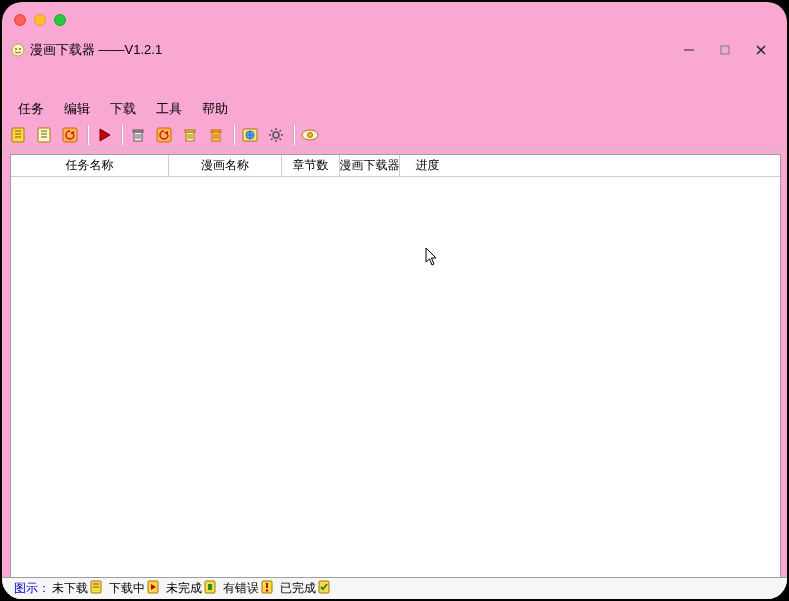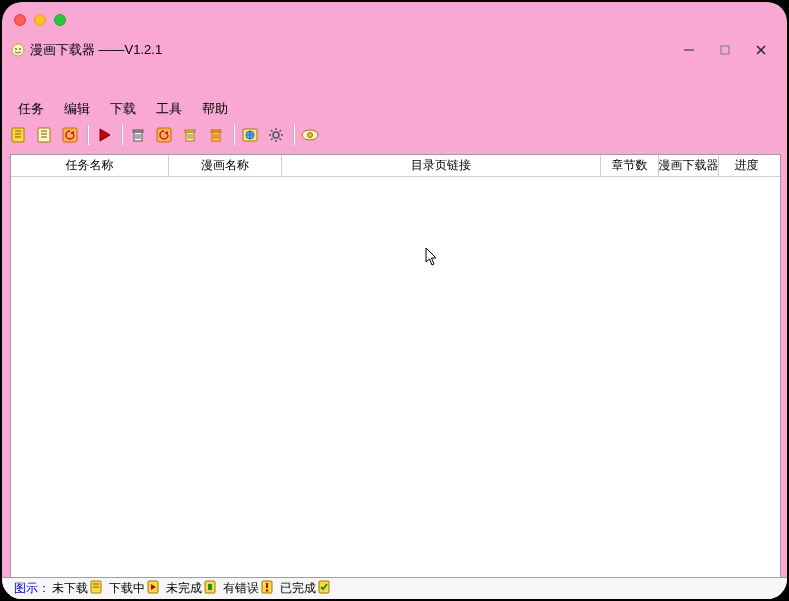--- a/index.html
+++ b/index.html
@@ -272,21 +272,20 @@
           <ellipse cx="10" cy="8" rx="8" ry="5" fill="#fff0d8" stroke="#a07a00"></ellipse>
           <circle cx="10" cy="8" r="2.5" fill="#ffb030" stroke="#a07a00"></circle>
         </svg>
     </div>
   </div>
 
   <div class="table-wrap">
     <div class="tbl-header">
       <div class="tbl-col" style="width:158px">任务名称</div>
       <div class="tbl-col" style="width:113px">漫画名称</div>
-      <div class="tbl-col" style="width:319px">目录页链接</div>
       <div class="tbl-col" style="width:58px">章节数</div>
       <div class="tbl-col" style="width:60px">漫画下载器</div>
       <div class="tbl-col" style="width:55px;border-right:none">进度</div>
     </div>
     <div class="tbl-body">
       <svg class="cursor-arrow" width="16" height="20" viewBox="0 0 16 20">
         <path d="M1 1 L1 15 L4.5 12 L7 18 L9 17 L6.5 11 L11 11 Z" fill="#fff" stroke="#000" stroke-width="1"></path>
       </svg>
     </div>
   </div>

